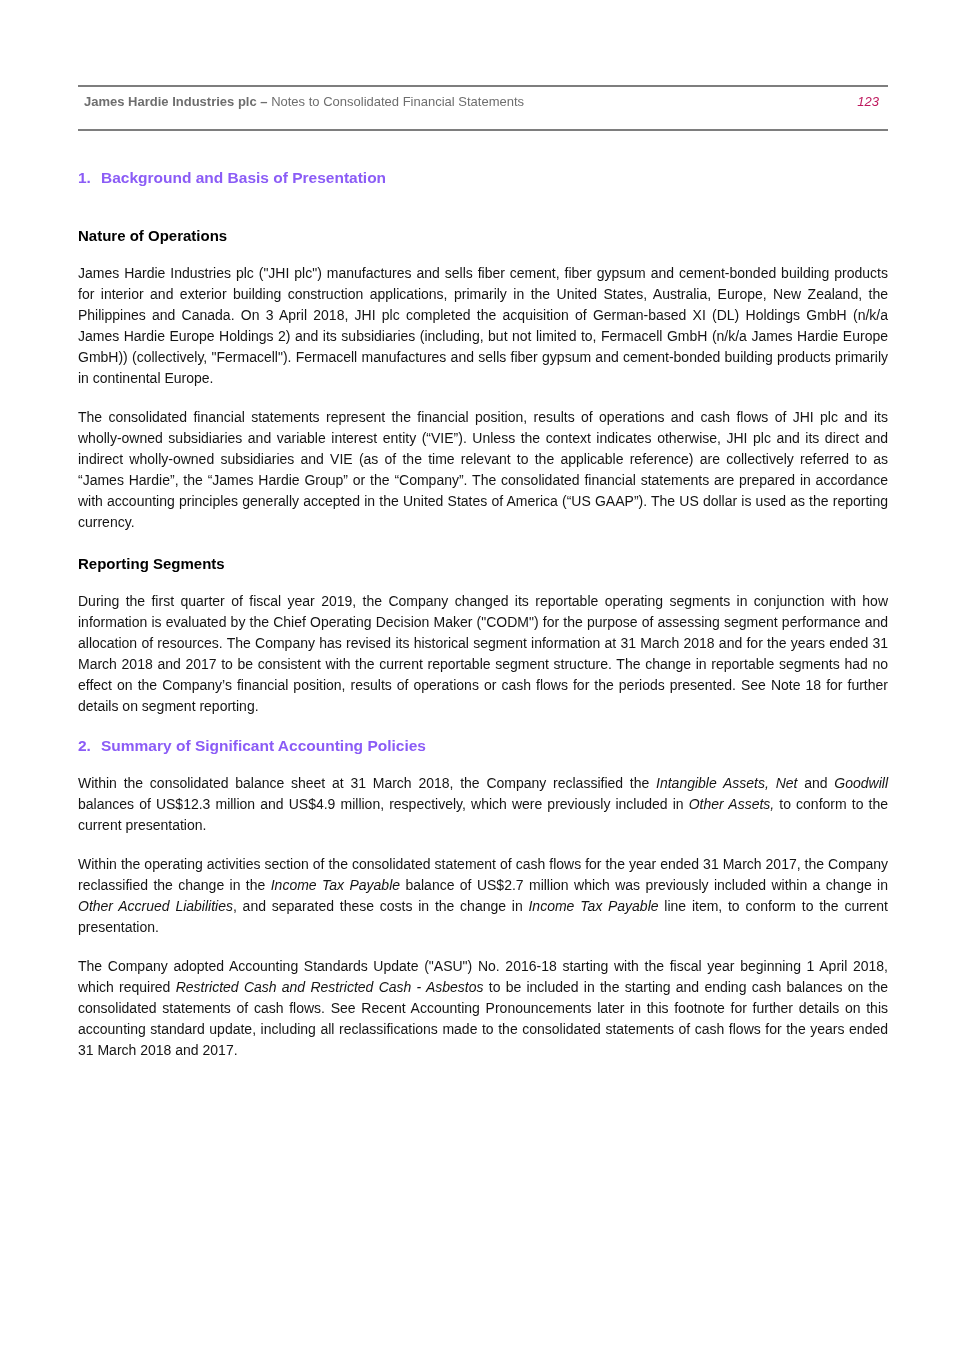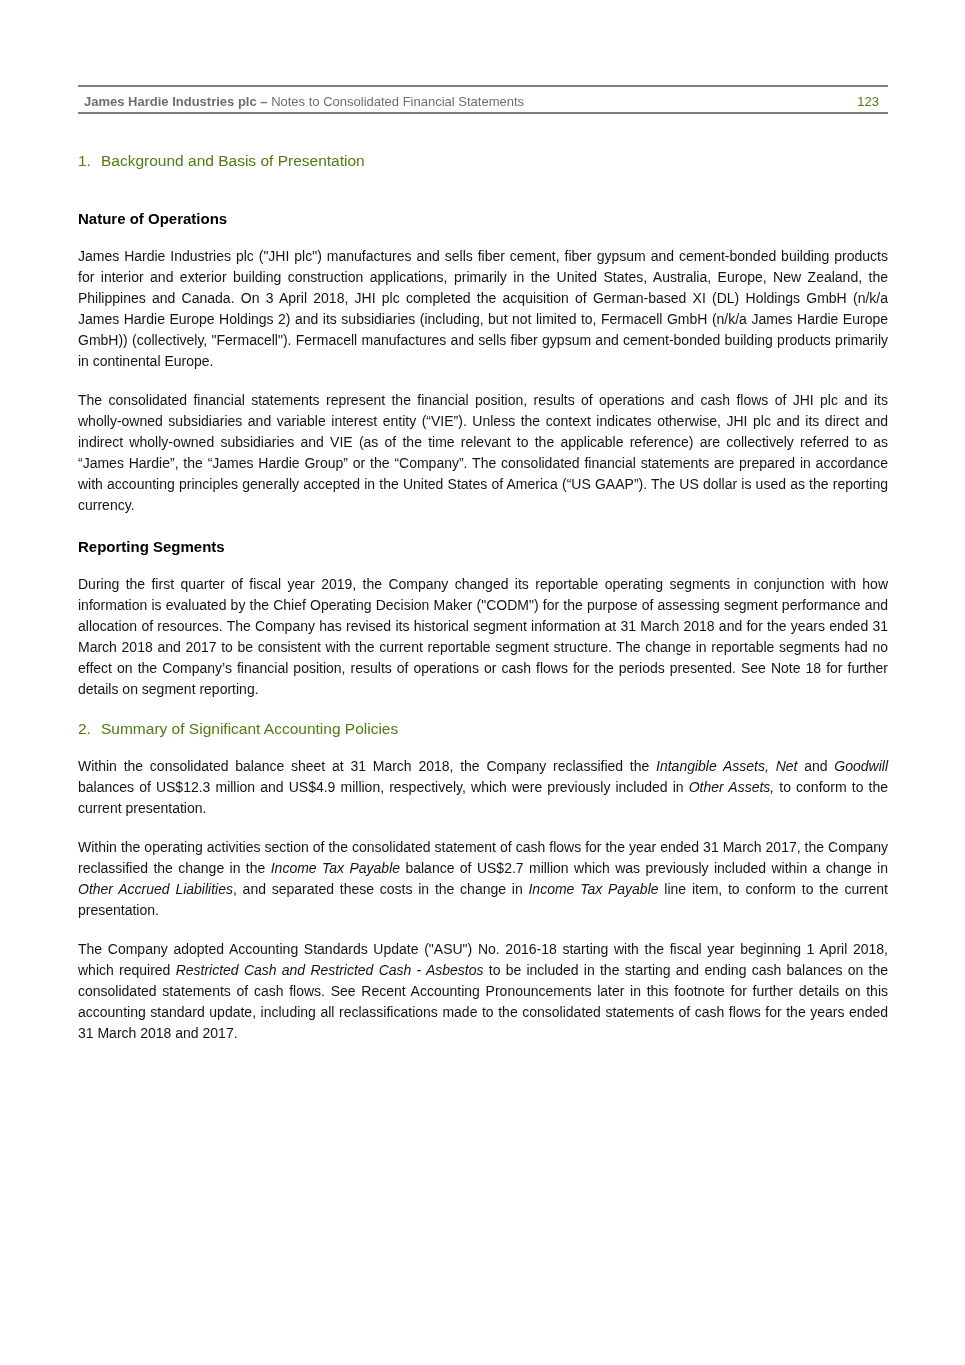--- a/index.html
+++ b/index.html
@@ -19,32 +19,32 @@
   .margins { margin-left: 78px; margin-right: 77px; }
   .page-header {
     margin-top: 85px;
     border-top: 2px solid #7e7e7e;
     border-bottom: 2px solid #7e7e7e;
   }
   .header-row {
     display: flex;
     justify-content: space-between;
     align-items: baseline;
-    padding: 7px 9px 3px 6px;
+    padding: 7px 9px 20px 6px;
     font-size: 13px;
     color: #6e6e6e;
   }
   .header-title .hb { font-weight: bold; }
-  .page-num { color: #4d7c0f; }
+  .page-num { color: #be185d; font-style: italic; }
   h1.sec {
     margin: 20px 0 0 0;
     font-size: 15.5px;
     line-height: 18px;
-    font-weight: normal;
-    color: #4d7c0f;
+    font-weight: bold;
+    color: #8b5cf6;
   }
   h1.sec.sec-first { margin-top: 38px; }
   .h-num { display: inline-block; min-width: 23px; }
   h2.sub {
     margin: 22px 0 0 0;
     font-size: 15px;
     line-height: 18px;
     font-weight: bold;
     color: #000000;
   }

